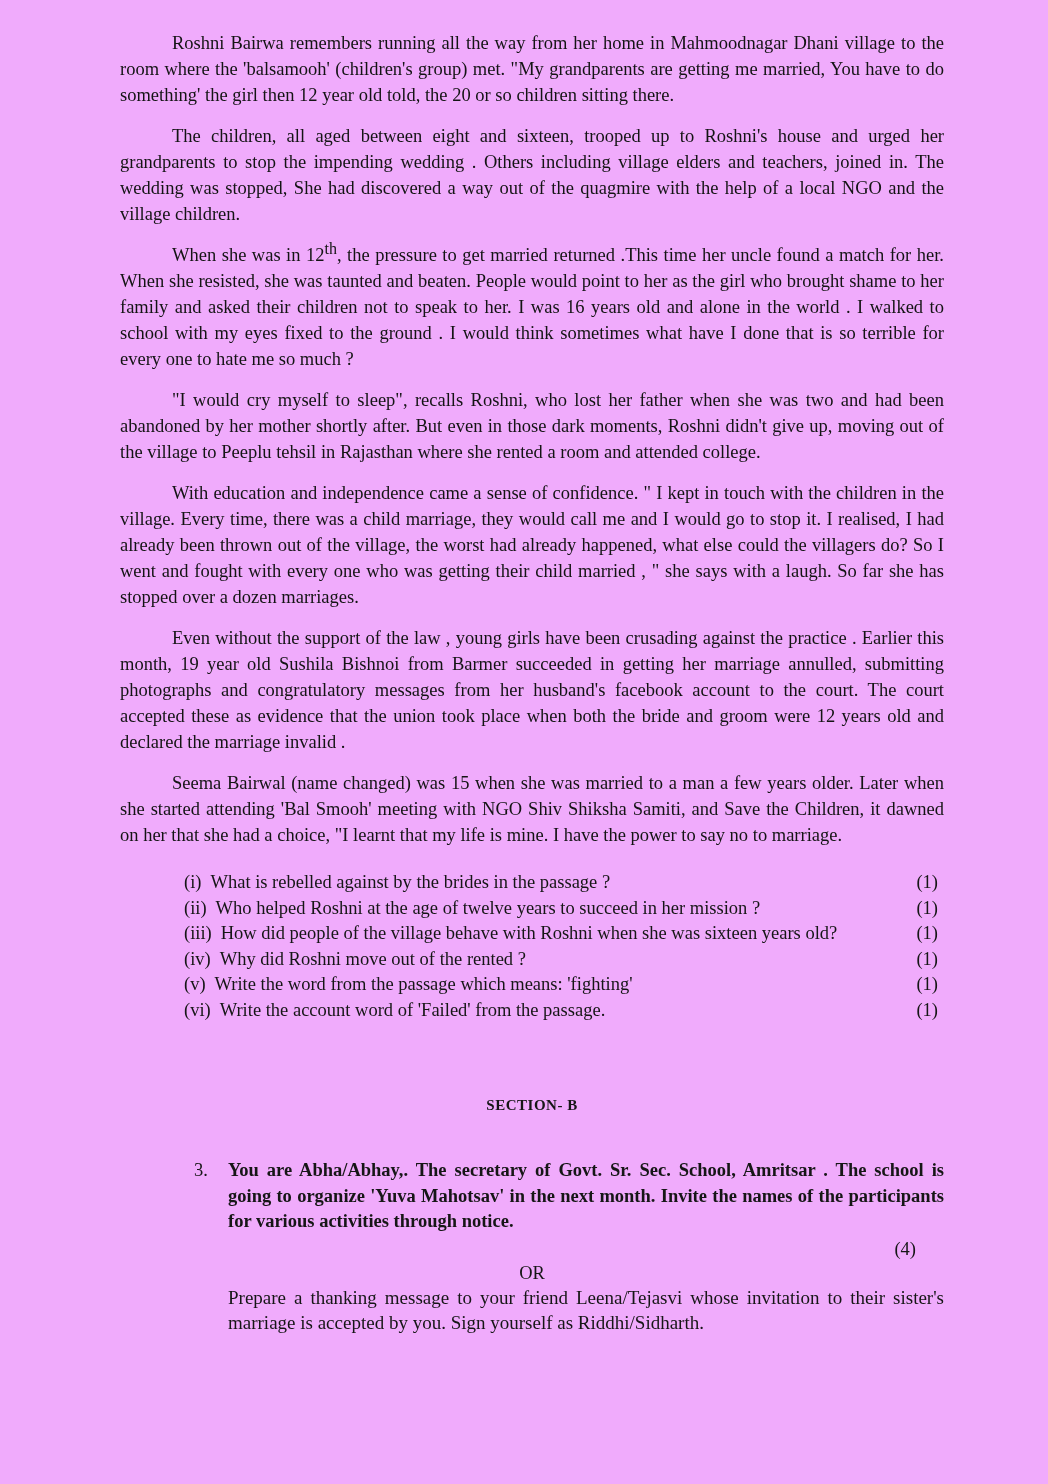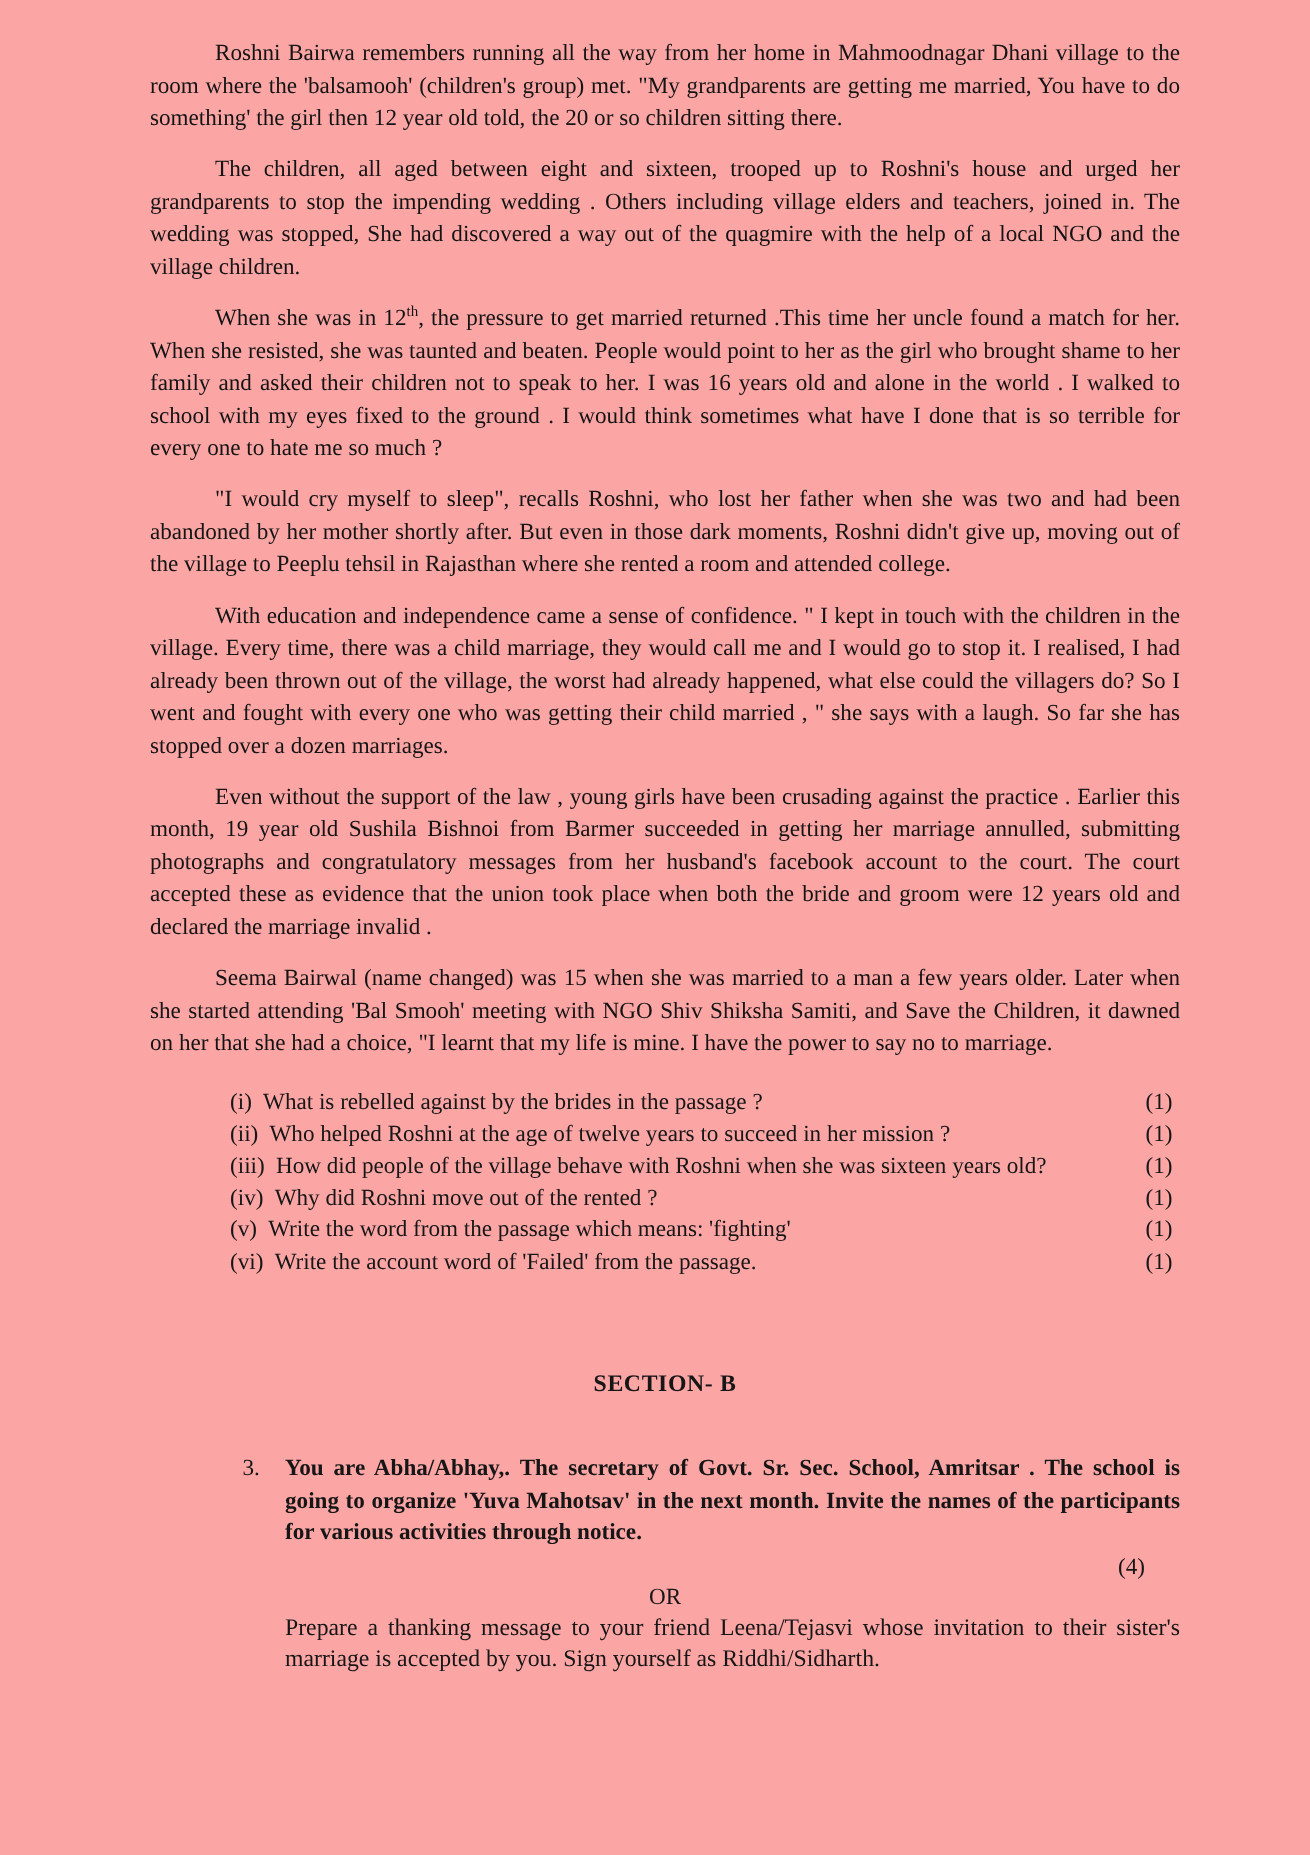--- a/index.html
+++ b/index.html
@@ -8,32 +8,32 @@
     width: 1048px;
     height: 1484px;
     font-family: "Liberation Serif", serif;
     color: #161616;
     overflow: hidden;
   }
   .page {
     width: 1048px;
     height: 1484px;
     padding: 30px 104px 0 120px;
-    background: #fca5a5;
+    background: #f0abfc;
   }
   .para {
     font-size: 18.5px;
     line-height: 26px;
     text-align: justify;
     text-indent: 52px;
     margin-bottom: 15px;
     color: #141414;
   }
   .para sup {
-    font-size: 12px;
+    font-size: 16px;
     line-height: 0;
     margin-top: 47px;
   }
   .questions {
     margin: 22px 6px 0 64px;
     font-size: 18.5px;
   }
   .qrow {
     display: flex;
     align-items: flex-end;
@@ -47,21 +47,21 @@
     margin-right: 9px;
   }
   .qmarks {
     width: 40px;
     text-align: right;
     flex: none;
   }
   .section-heading {
     text-align: center;
     font-weight: bold;
-    font-size: 19px;
+    font-size: 15px;
     margin-top: 74px;
     letter-spacing: 0.5px;
   }
   .q3 {
     display: flex;
     margin: 44px 0 0 74px;
     font-size: 18.5px;
     line-height: 25.5px;
   }
   .q3num {

